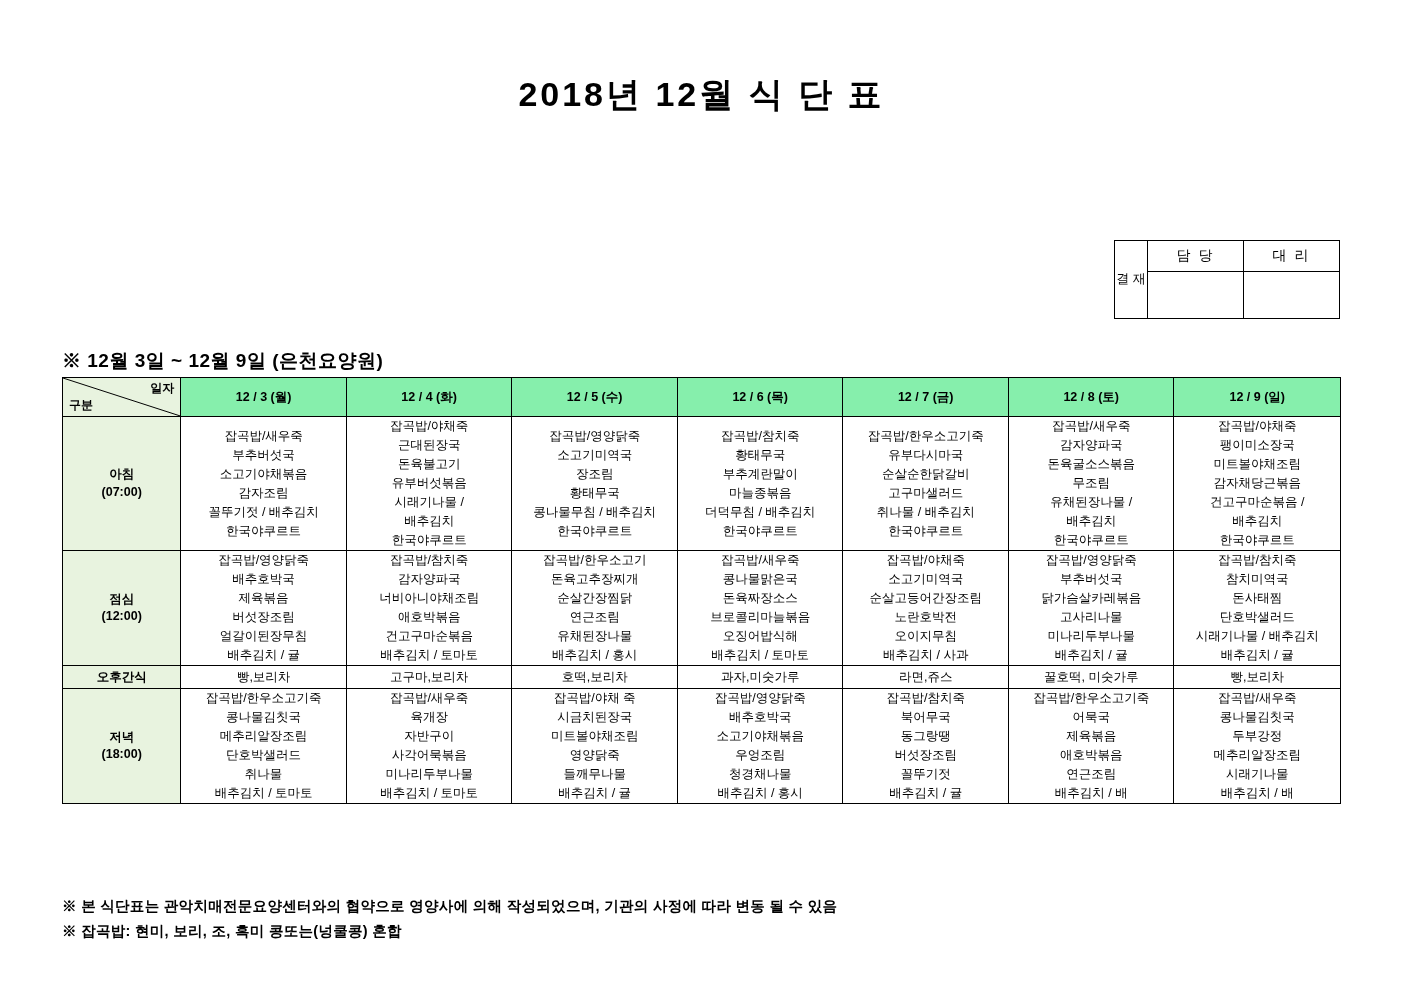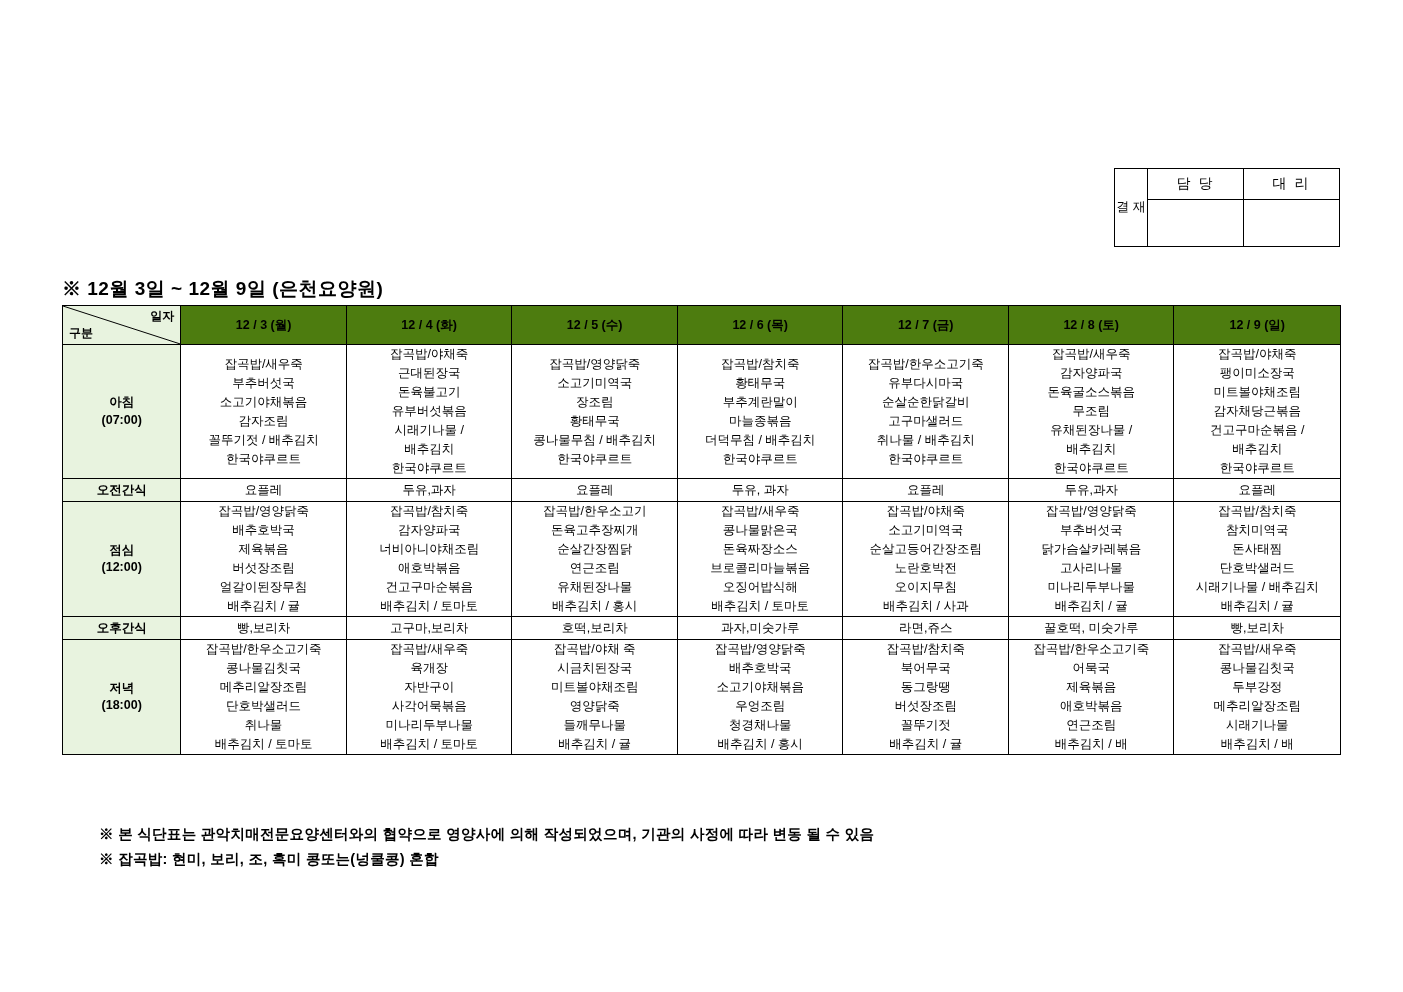--- a/index.html
+++ b/index.html
@@ -105,21 +105,21 @@
   .corner .lbl-div {
     position: absolute;
     bottom: 2px;
     left: 6px;
     font-size: 12px;
     font-weight: bold;
   }
   .day-hdr {
     font-size: 14px;
     font-weight: bold;
-    background: #4d7c0f;
+    background: #86efac;
   }
   .rowlabel {
     background: #e8f3df;
     font-weight: bold;
     font-size: 14px;
     line-height: 1.4;
   }
   .snacklabel {
     background: #e8f3df;
     font-weight: bold;
@@ -136,28 +136,28 @@
     font-size: 12.5px;
   }
   .footnotes {
     position: absolute;
     top: 822px;
     left: 62px;
     font-size: 14.5px;
     font-weight: bold;
     line-height: 1.75;
     letter-spacing: 0.3px;
-    margin-left: 37px;
   }
 </style>
 </head>
 <body>
 
 <div class="page">
 
+  <div class="title">2018년 12월 식 단 표</div>
 
   <table class="approval-box">
     <tbody>
         <tr>
       <td class="approval-label" rowspan="2">결 재</td>
       <td class="approval-head">담 당</td>
       <td class="approval-head">대 리</td>
     </tr>
     <tr>
       <td class="approval-cell"></td>
@@ -260,30 +260,20 @@
             <div>잡곡밥/야채죽</div>
             <div>팽이미소장국</div>
             <div>미트볼야채조림</div>
             <div>감자채당근볶음</div>
             <div>건고구마순볶음 /</div>
             <div>배추김치</div>
             <div>한국야쿠르트</div>
           </td>
       </tr>
 
-      <tr>
-        <td class="snacklabel">오전간식</td>
-        <td class="snack-cell">요플레</td>
-        <td class="snack-cell">두유,과자</td>
-        <td class="snack-cell">요플레</td>
-        <td class="snack-cell">두유, 과자</td>
-        <td class="snack-cell">요플레</td>
-        <td class="snack-cell">두유,과자</td>
-        <td class="snack-cell">요플레</td>
-      </tr>
 
       <tr>
         <td class="rowlabel">
           <div>점심</div>
           <div>(12:00)</div>
         </td>
         <td class="meal-cell">
             <div>잡곡밥/영양닭죽</div>
             <div>배추호박국</div>
             <div>제육볶음</div>

